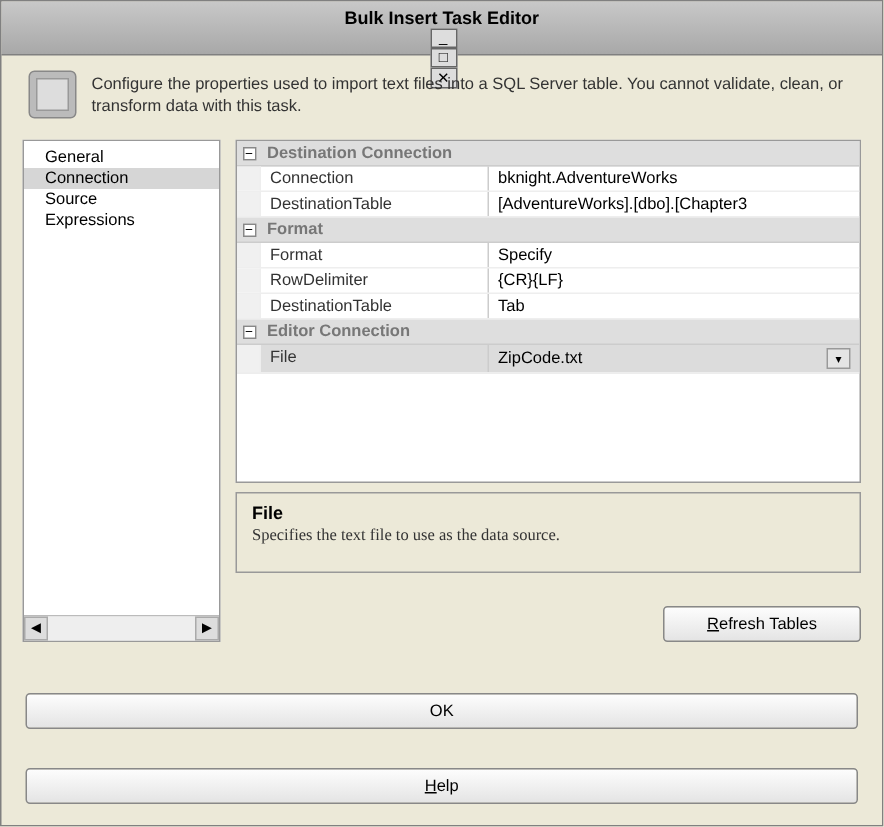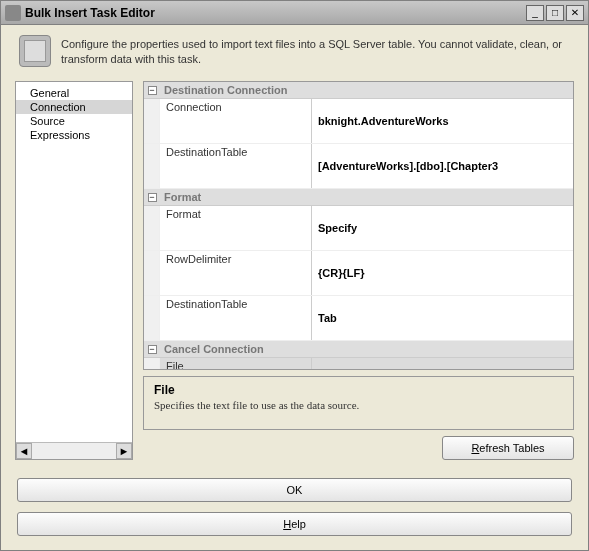--- a/index.html
+++ b/index.html
@@ -12,26 +12,27 @@
   }
   .window {
     width: 589px;
     height: 551px;
     background: #ece9d8;
     border: 1px solid #808080;
     display: flex;
     flex-direction: column;
   }
   .titlebar {
-    height: 24px;
+    height: 36px;
     background: linear-gradient(to bottom, #c8c8c8, #a8a8a8);
     display: flex;
     align-items: center;
     padding: 4px 4px;
     border-bottom: 1px solid #808080;
+    flex-direction: column;
   }
   .title-icon {
     width: 16px; height: 16px;
     background: #888;
     margin-right: 4px;
     border-radius: 2px;
   }
   .title-text {
     font-weight: bold;
     font-size: 12px;
@@ -74,21 +75,21 @@
     line-height: 1.35;
   }
   .main-area {
     flex: 1;
     display: flex;
     padding: 0 14px 8px 14px;
     gap: 10px;
     overflow: hidden;
   }
   .sidebar {
-    width: 118px;
+    width: 132px;
     border: 1px solid #999;
     background: #fff;
     display: flex;
     flex-direction: column;
   }
   .sidebar-list {
     flex: 1;
     padding: 4px 0;
     overflow: hidden;
   }
@@ -171,22 +172,22 @@
   .prop-label {
     width: 152px;
     padding: 2px 6px;
     border-right: 1px solid #ccc;
     color: #333;
     overflow: hidden;
     white-space: nowrap;
   }
   .prop-value {
     flex: 1;
-    padding: 16px 6px;
-    font-weight: bold;
+    padding: 2px 6px;
+    font-weight: normal;
     display: flex;
     align-items: center;
     overflow: hidden;
     white-space: nowrap;
     text-align: center;
   }
   .prop-value .dd {
     margin-left: auto;
     width: 16px; height: 14px;
     border: 1px solid #999;
@@ -213,20 +214,21 @@
   .btn {
     min-width: 80px;
     height: 24px;
     border: 1px solid #888;
     background: linear-gradient(#fdfdfd,#e4e4e4);
     border-radius: 3px;
     padding: 0 14px;
     cursor: pointer;
     font-family: inherit;
     font-size: 11px;
+    margin-top: 16px;
   }
   .btn-wide { min-width: 132px; }
   .footer {
     display: flex;
     justify-content: flex-end;
     gap: 10px;
     padding: 10px 16px 14px;
     flex-direction: column;
   }
   .underline-first::first-letter { text-decoration: underline; }
@@ -326,21 +328,21 @@
             <div class="prop-label">DestinationTable</div>
             <div class="prop-value">
                 <span>Tab</span>
               </div>
           </div>
 
           <div class="cat-row">
             <div class="cat-toggle">
                 <div class="cat-toggle-box">−</div>
               </div>
-            <div class="cat-label">Cancel Connection</div>
+            <div class="cat-label">Editor Connection</div>
           </div>
           <div class="prop-row selected">
             <div class="prop-indent"></div>
             <div class="prop-label">File</div>
             <div class="prop-value">
               <span>ZipCode.txt</span>
               <div class="dd">
                   <span>▾</span>
                 </div>
             </div>

